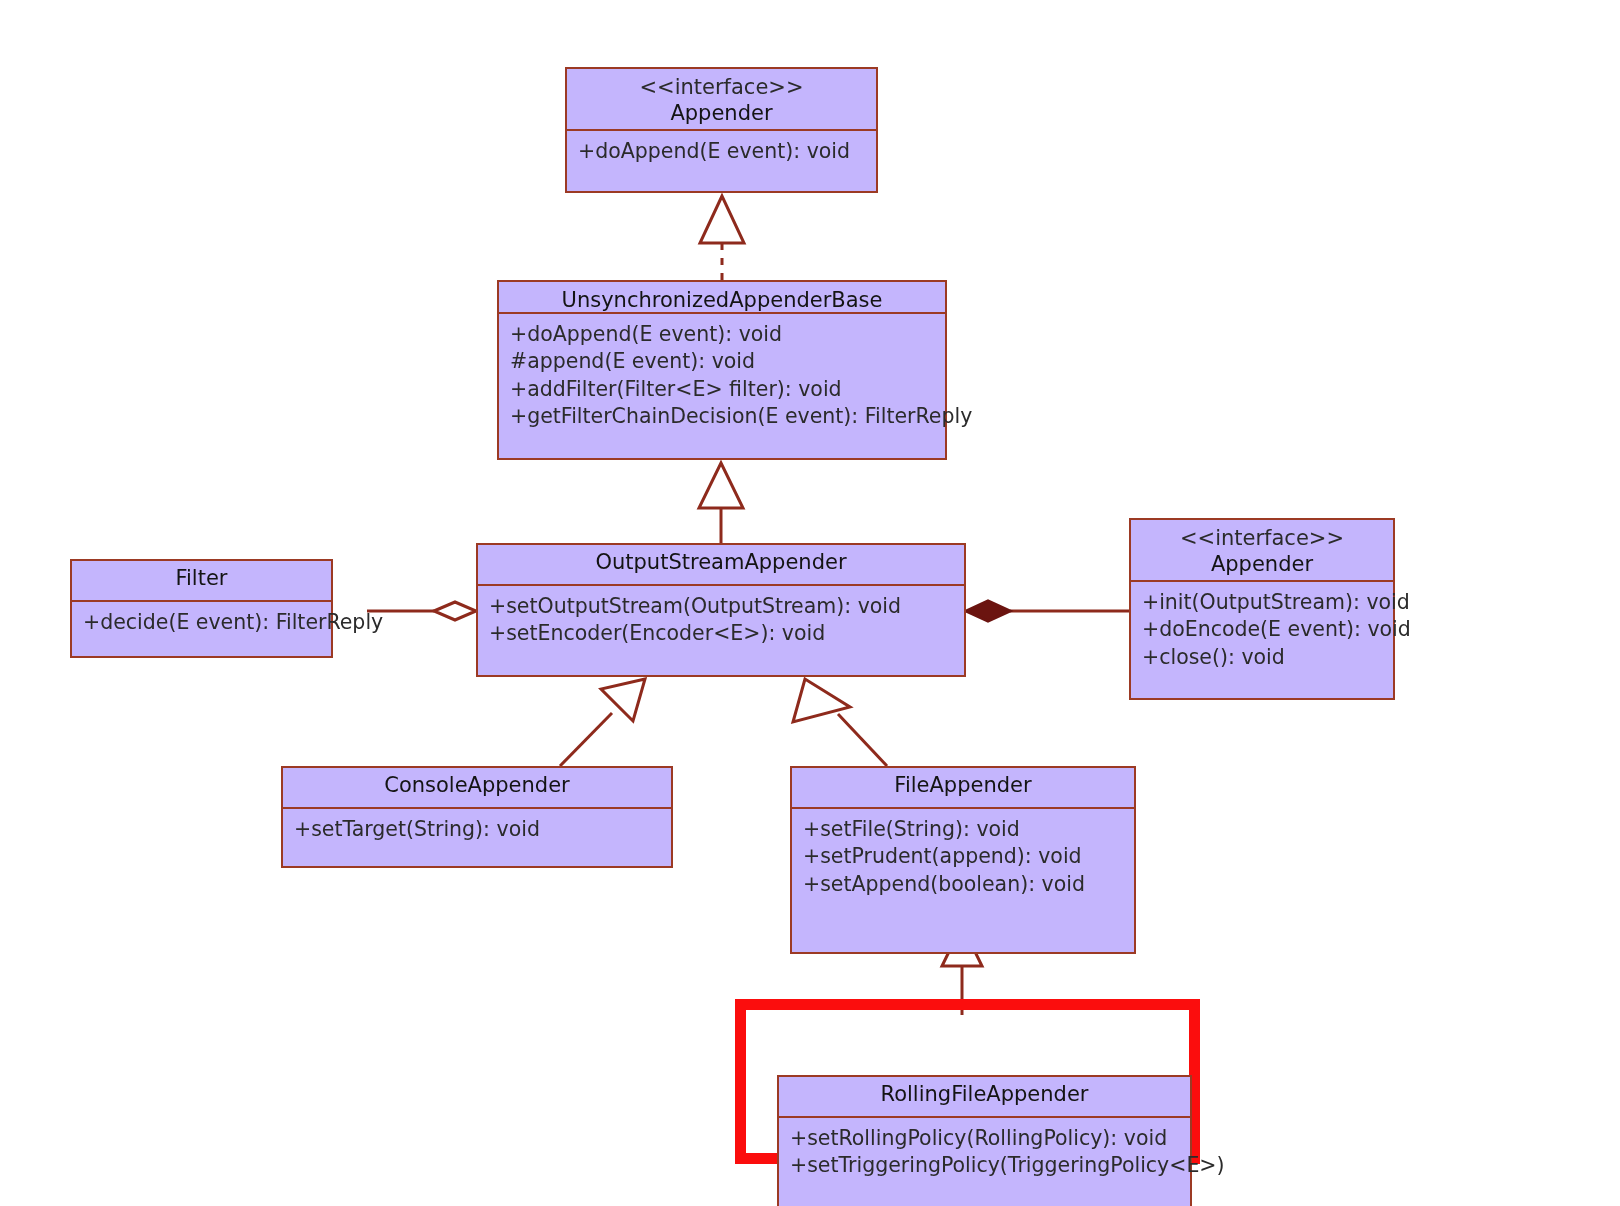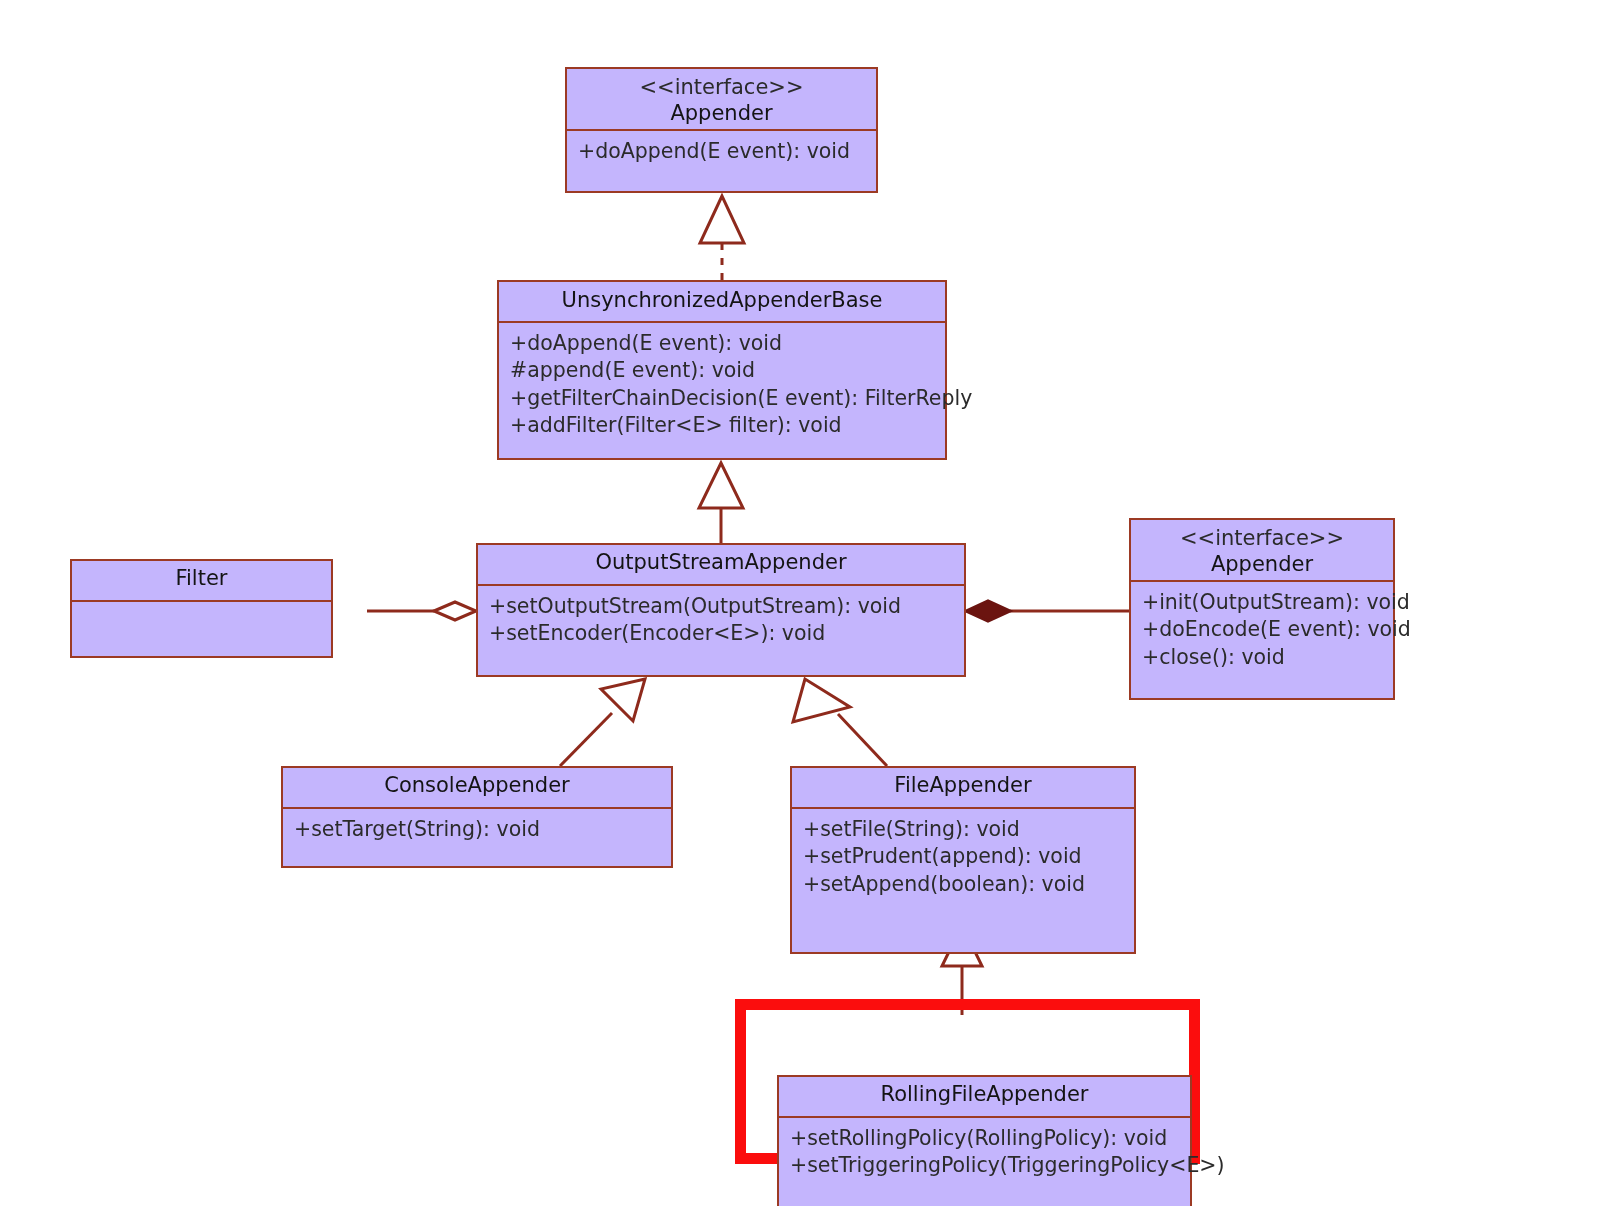--- a/index.html
+++ b/index.html
@@ -120,44 +120,47 @@
     <div class="uml-header" style="height:62px;">
       <span class="stereotype">&lt;&lt;interface&gt;&gt;</span>
       <span class="cls-name">Appender</span>
     </div>
     <div class="uml-body">
       <div class="member">+doAppend(E event): void</div>
     </div>
   </div>
 
   <div class="uml-class" style="left:497px; top:280px; width:450px; height:180px;">
-    <div class="uml-header" style="height:41px; ">
+    <div class="uml-header" style="height:32px; ">
       <span class="cls-name">UnsynchronizedAppenderBase</span>
     </div>
     <div class="uml-body">
       <div class="member">+doAppend(E event): void</div>
       <div class="member">#append(E event): void</div>
+      <div class="member">+addFilter(Filter&lt;E&gt; filter): void</div>
       <div class="member">+getFilterChainDecision(E event): FilterReply</div>
-      <div class="member">+addFilter(Filter&lt;E&gt; filter): void</div>
     </div>
   </div>
 
   <div class="uml-class" style="left:476px; top:543px; width:490px; height:134px;">
     <div class="uml-header" style="height:41px; padding-top:5px;">
       <span class="cls-name">OutputStreamAppender</span>
     </div>
     <div class="uml-body">
       <div class="member">+setOutputStream(OutputStream): void</div>
       <div class="member">+setEncoder(Encoder&lt;E&gt;): void</div>
     </div>
   </div>
 
   <div class="uml-class" style="left:70px; top:559px; width:263px; height:99px;">
     <div class="uml-header" style="height:41px; padding-top:5px;">
       <span class="cls-name">Filter</span>
+    </div>
+    <div class="uml-body">
+      <div class="member">+decide(E event): FilterReply</div>
     </div>
   </div>
 
   <div class="uml-class" style="left:1129px; top:518px; width:266px; height:182px;">
     <div class="uml-header" style="height:62px;">
       <span class="stereotype">&lt;&lt;interface&gt;&gt;</span>
       <span class="cls-name">Appender</span>
     </div>
     <div class="uml-body">
       <div class="member">+init(OutputStream): void</div>

